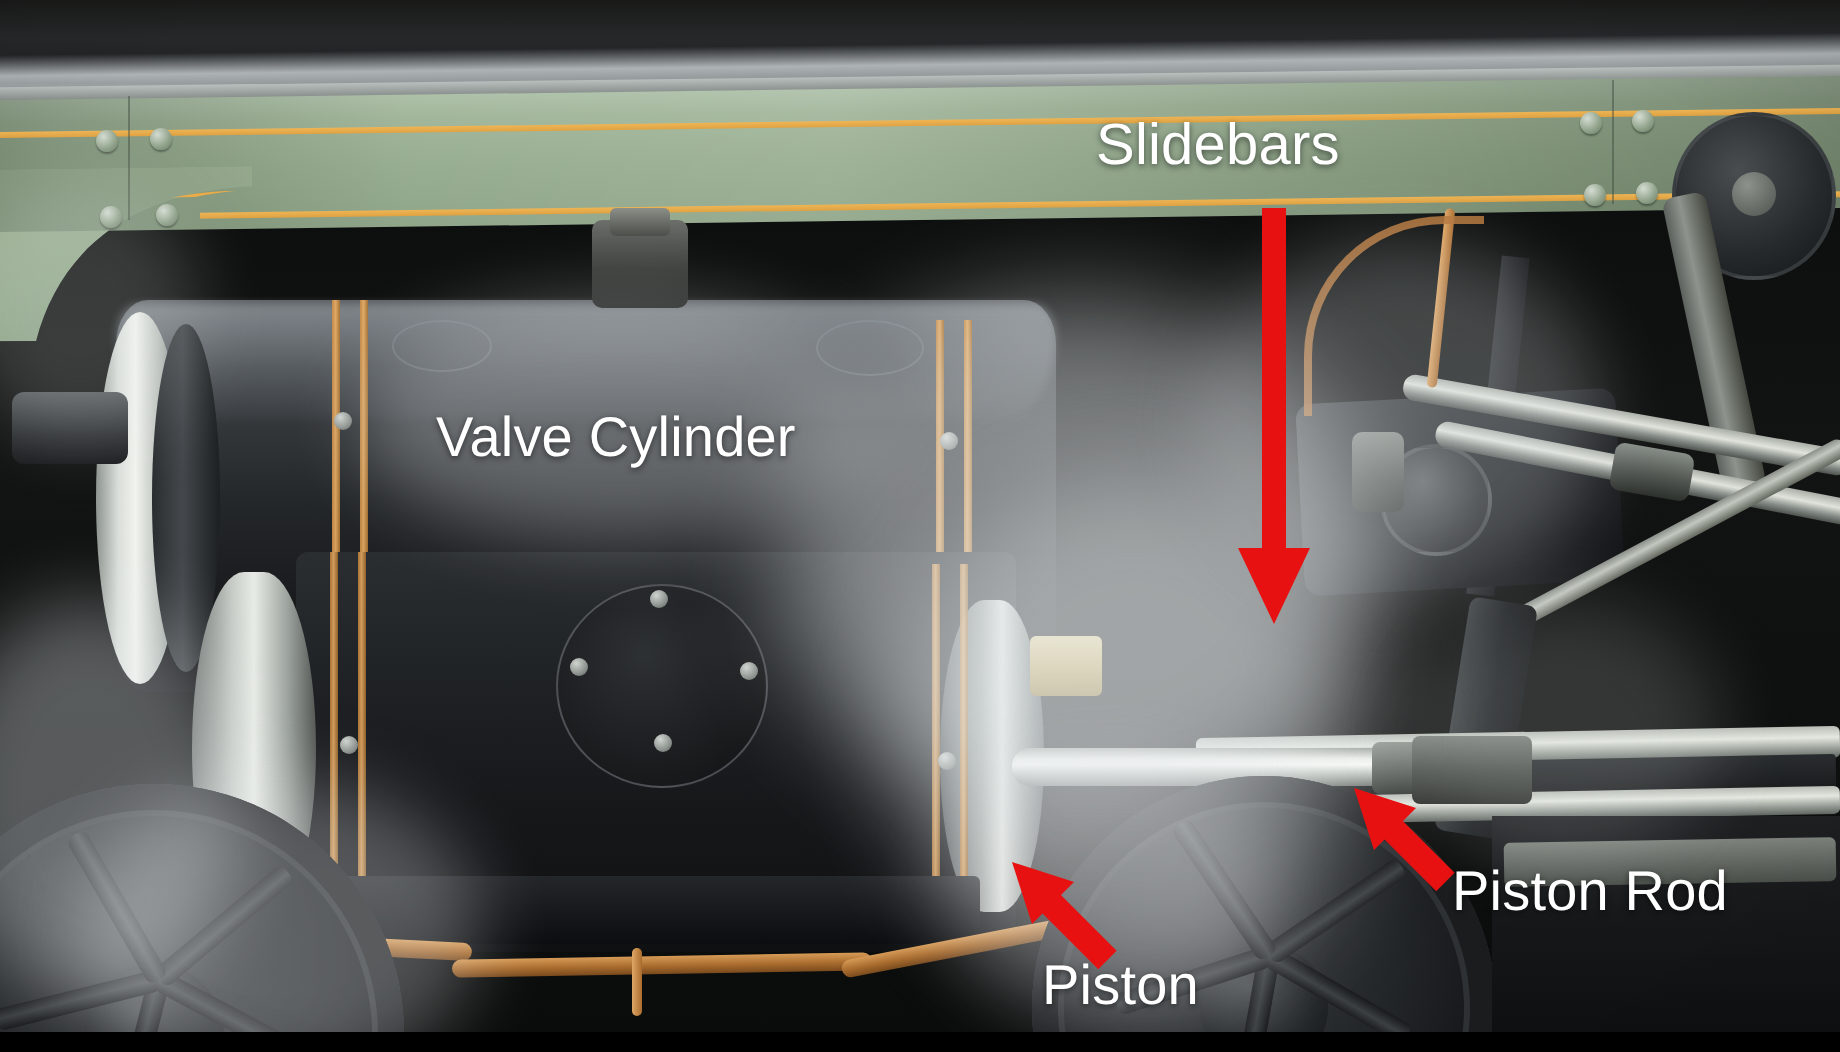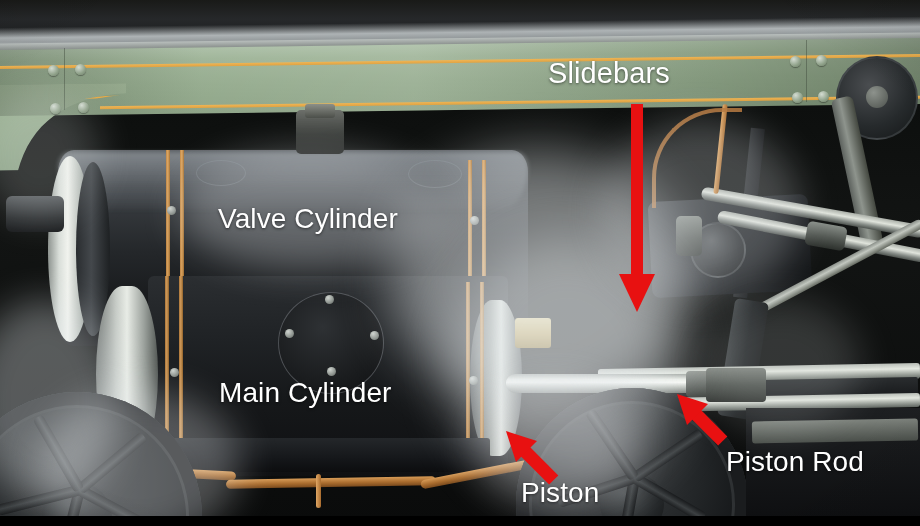--- a/index.html
+++ b/index.html
@@ -415,19 +415,18 @@
         <rect x="14" y="16" width="13" height="46.108235708594876" transform="rotate(-45 20 22)"></rect>
         <polygon points="1,1 32,11 11,32"></polygon>
       </g>
     </svg>
   </div>
 
   <div class="anno-label" id="label-slidebars" style="left: 548px; top: 57px; font-size: 29px; color: rgb(255, 255, 255);">Slidebars</div>
 
   <div class="anno-label" id="label-valve-cylinder" style="left: 218px; top: 203px; font-size: 28px; color: rgb(255, 255, 255);">Valve Cylinder</div>
 
-  <div class="anno-label" id="label-main-cylinder" style="left: 219px; top: 377px; font-size: 28px; color: rgb(255, 255, 255);">Main Cylinder</div>
-
-  <div class="anno-label" id="label-piston-rod" style="left: 726px; top: 446px; font-size: 28px; color: rgb(255, 255, 255);">Piston Rod</div>
+
+  <div class="anno-label" id="label-piston-rod" style="left: 726px; top: 430px; font-size: 28px; color: rgb(255, 255, 255);">Piston Rod</div>
 
   <div class="anno-label" id="label-cover" style="left: 521px; top: 477px; font-size: 28px; color: rgb(255, 255, 255);">Piston</div>
 
 </div>
 
 </body></html>

